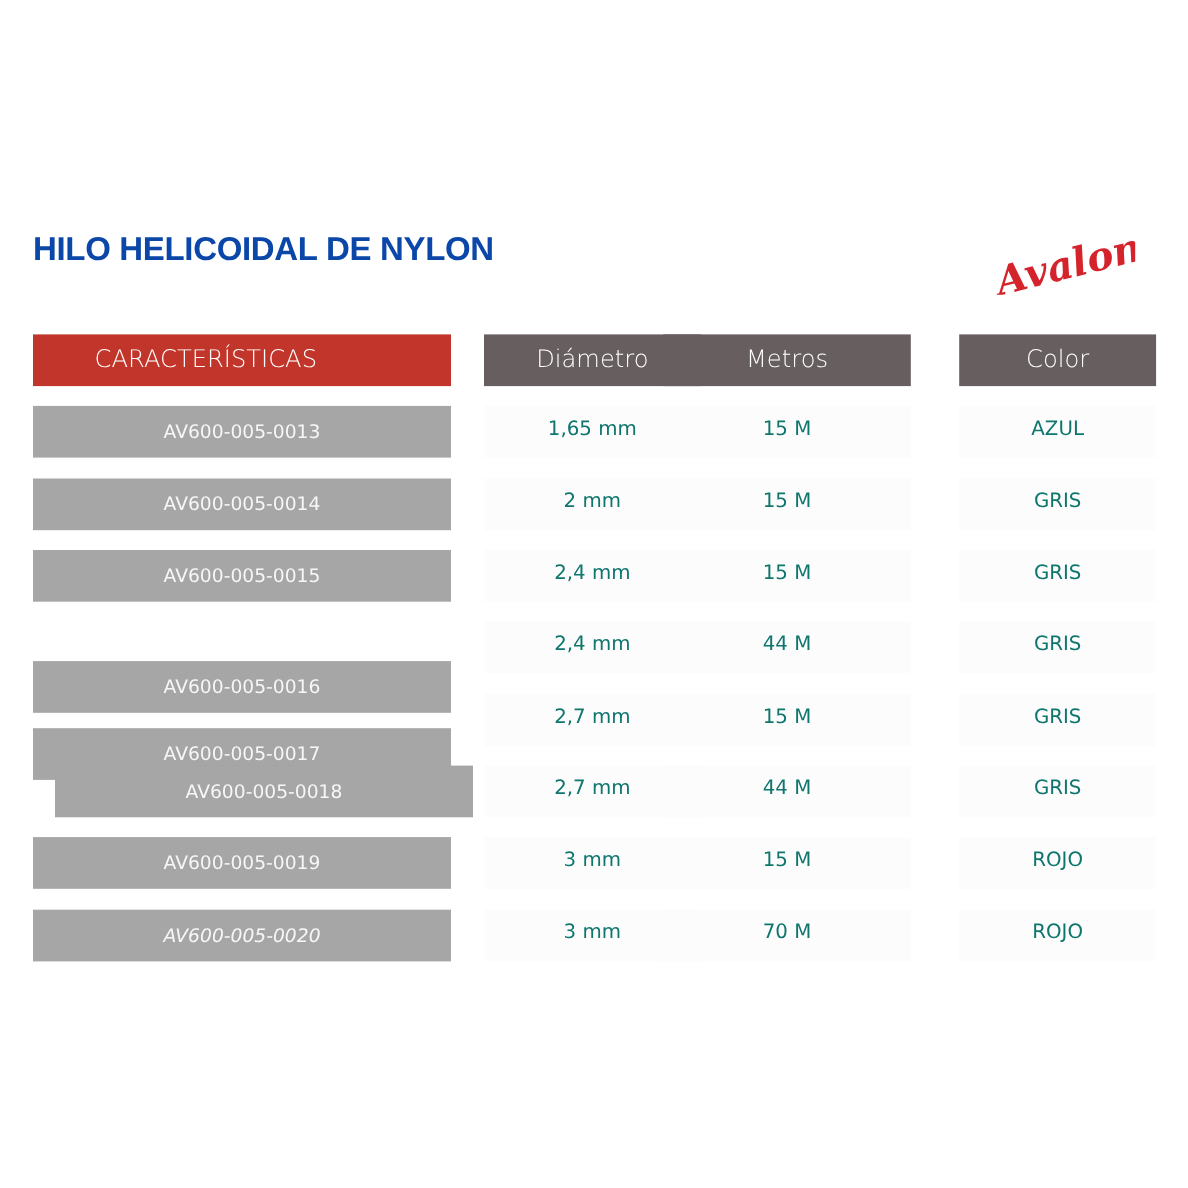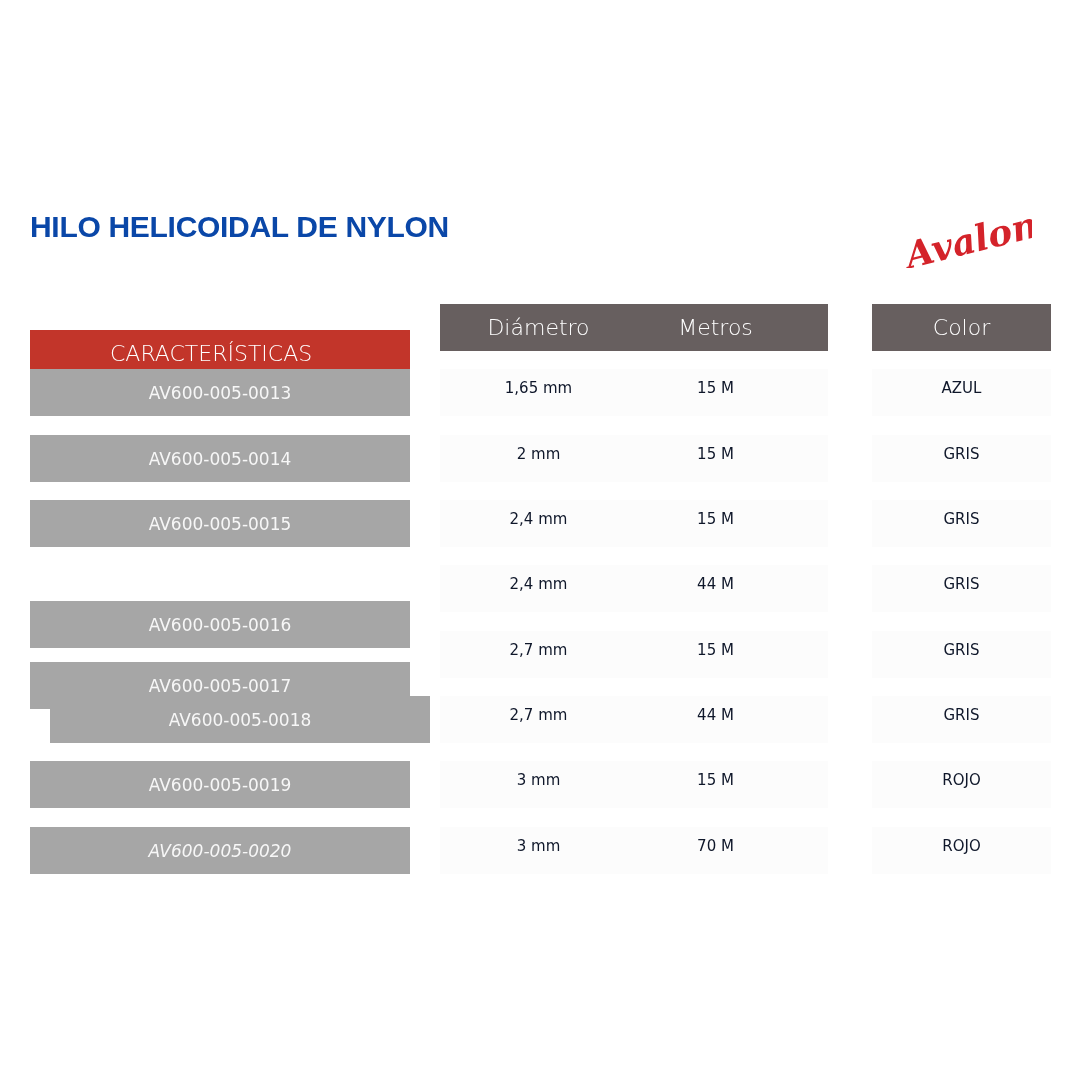--- a/index.html
+++ b/index.html
@@ -1,24 +1,24 @@
 <!DOCTYPE html>
 <html><head>
 <meta charset="utf-8">
 <style>
   html, body { margin:0; padding:0; }
   body { width:1080px; height:1080px; background:#ffffff; position:relative; overflow:hidden; font-family:"DejaVu Sans", sans-serif; }
   .title { position:absolute; left:30px; top:210px; font-family:"Liberation Sans", sans-serif; font-weight:bold; font-size:30px; color:#0a47a8; letter-spacing:-0.3px; }
   .logo { position:absolute; left:898px; top:196px; width:134px; height:72px; }
   .cell { position:absolute; box-sizing:border-box; display:flex; justify-content:center; }
   .hdr { height:47px; top:304px; color:#ffffff; font-size:22px; align-items:center; font-weight:300; }
-  .hdr.red { background:#c2352a; justify-content:flex-start; padding-left:80px;margin-top:26px; }
+  .hdr.red { background:#c2352a; justify-content:flex-start; padding-left:56px; }
   .hdr.dark { background:#675f5f; }
   .code { background:#a6a6a6; color:#f7f7f7; font-size:17px; align-items:center; height:47px; }
-  .val { background:#fcfcfc; color:#0f172a; font-size:15px; height:47px; align-items:flex-start; padding-top:10px; }
+  .val { background:#fcfcfc; color:#0f766e; font-size:18px; height:47px; align-items:flex-start; padding-top:10px; }
   .c1 { left:30px; width:380px; }
   .c2 { left:440px; width:197px; }
   .c3 { left:603px; width:225px; }
   .c4 { left:872px; width:179px; }
 </style>
 </head>
 <body>
 
 <div class="title">HILO HELICOIDAL DE NYLON</div>
 

